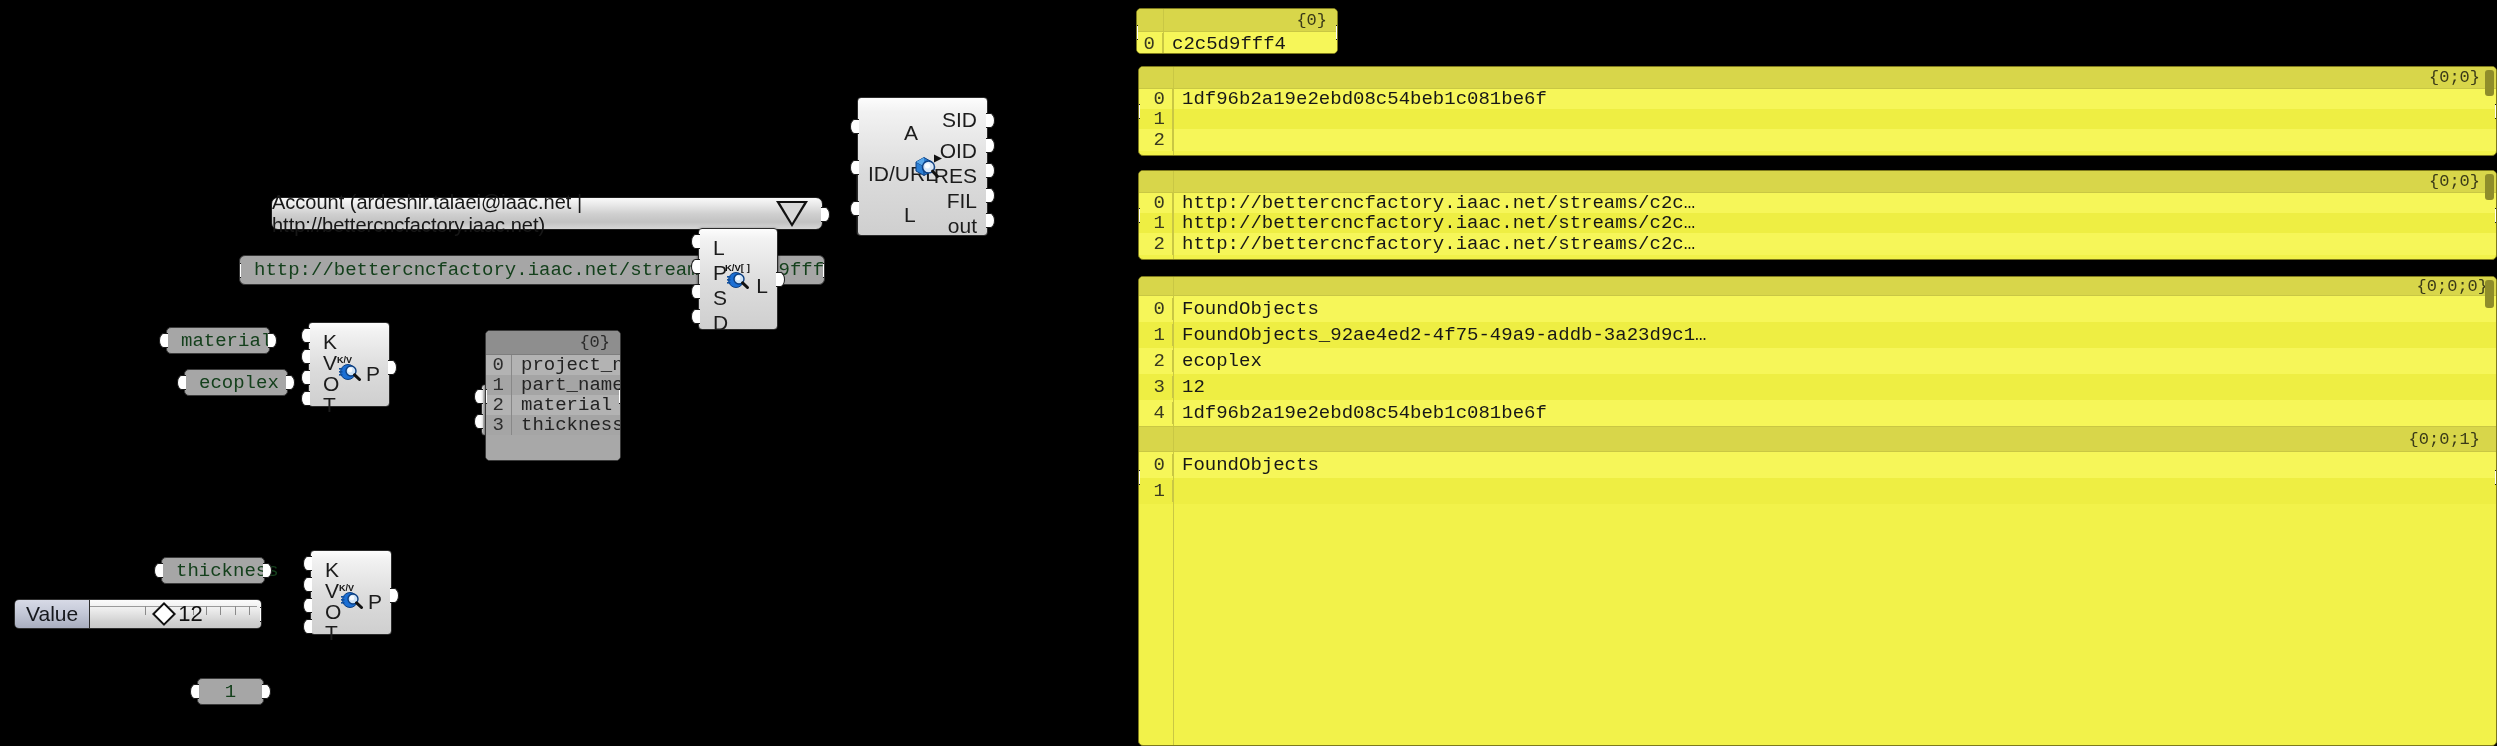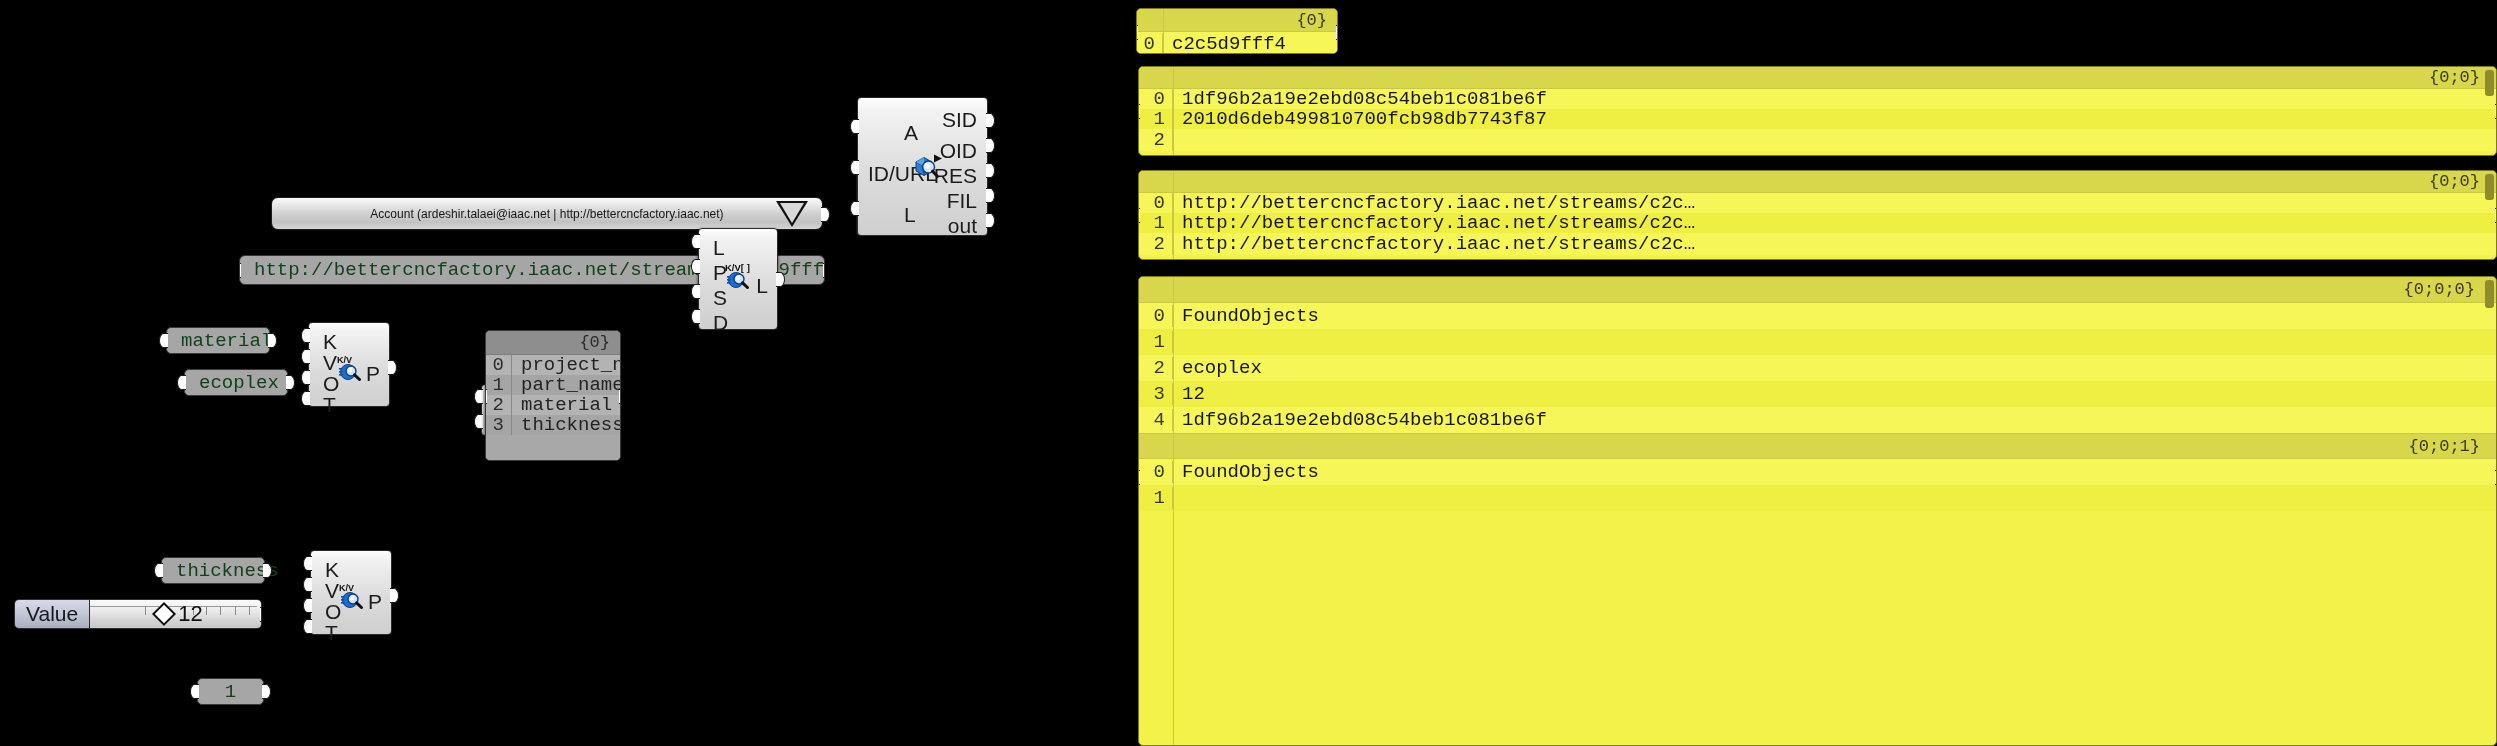--- a/index.html
+++ b/index.html
@@ -50,21 +50,21 @@
   }
   .capsule.wide{justify-content:flex-start;padding-left:14px;}
 
   
   .dropdown{
     position:absolute;
     border:1px solid #1d1d1d;border-radius:7px;
     background:linear-gradient(180deg,#fafafa 0%,#ececec 18%,#cfcfcf 52%,#c2c2c2 78%,#d6d6d6 100%);
     box-shadow:0 2px 4px rgba(0,0,0,.85);
     display:flex;align-items:center;justify-content:center;
-    font-size:12px;color:#171717;box-sizing:border-box;
+    font-size:20px;color:#171717;box-sizing:border-box;
   }
   .dd-arrow{
     position:absolute;right:14px;top:50%;transform:translateY(-50%);
     width:0;height:0;border-left:16px solid transparent;border-right:16px solid transparent;
     border-top:26px solid #111;
   }
   .dd-arrow::after{
     content:"";position:absolute;left:-12px;top:-24px;
     width:0;height:0;border-left:12px solid transparent;border-right:12px solid transparent;
     border-top:20px solid #d8d8d8;
@@ -377,21 +377,20 @@
 
   <div class="panel yellow" style="left:1138px;top:66px;width:1359px;height:90px;">
     <div class="p-gutter-line" style="left:34px;"></div>
     <div class="p-head" style="height:22px;padding-right:16px;">{0;0}</div>
     <div class="p-row" style="height:20px;">
       <span class="p-idx" style="width:34px;flex:0 0 34px;">0</span>
       <span class="p-val">1df96b2a19e2ebd08c54beb1c081be6f</span>
     </div>
     <div class="p-row alt" style="height:20px;">
       <span class="p-idx" style="width:34px;flex:0 0 34px;">1</span>
-      <span class="p-val">2010d6deb499810700fcb98db7743f87</span>
     </div>
     <div class="p-row" style="height:22px;">
       <span class="p-idx" style="width:34px;flex:0 0 34px;">2</span>
     </div>
     <span class="p-scroll" style="height:26px;"></span>
     <span class="nub in" style="top:37px;"></span>
     <span class="nub out" style="top:37px;"></span>
   </div>
 
   <div class="panel yellow" style="left:1138px;top:170px;width:1359px;height:90px;">
@@ -409,27 +408,28 @@
       <span class="p-idx" style="width:34px;flex:0 0 34px;">2</span>
       <span class="p-val">http://bettercncfactory.iaac.net/streams/c2c…</span>
     </div>
     <span class="p-scroll" style="height:26px;"></span>
     <span class="nub in" style="top:37px;"></span>
     <span class="nub out" style="top:37px;"></span>
   </div>
 
   <div class="panel yellow" style="left:1138px;top:276px;width:1359px;height:470px;">
     <div class="p-gutter-line" style="left:34px;"></div>
-    <div class="p-head" style="height:26px;padding-right:21px;">{0;0;0}</div>
+    <div class="p-head" style="height:19px;padding-right:8px;">{0;0;0}</div>
     <div class="p-row" style="height:26px;">
       <span class="p-idx" style="width:34px;flex:0 0 34px;">0</span>
       <span class="p-val">FoundObjects</span>
     </div>
     <div class="p-row alt" style="height:26px;">
       <span class="p-idx" style="width:34px;flex:0 0 34px;">1</span>
+      <span class="p-val">FoundObjects_92ae4ed2-4f75-49a9-addb-3a23d9c1…</span>
     </div>
     <div class="p-row" style="height:26px;">
       <span class="p-idx" style="width:34px;flex:0 0 34px;">2</span>
       <span class="p-val">ecoplex</span>
     </div>
     <div class="p-row alt" style="height:26px;">
       <span class="p-idx" style="width:34px;flex:0 0 34px;">3</span>
       <span class="p-val">12</span>
     </div>
     <div class="p-row" style="height:26px;">

